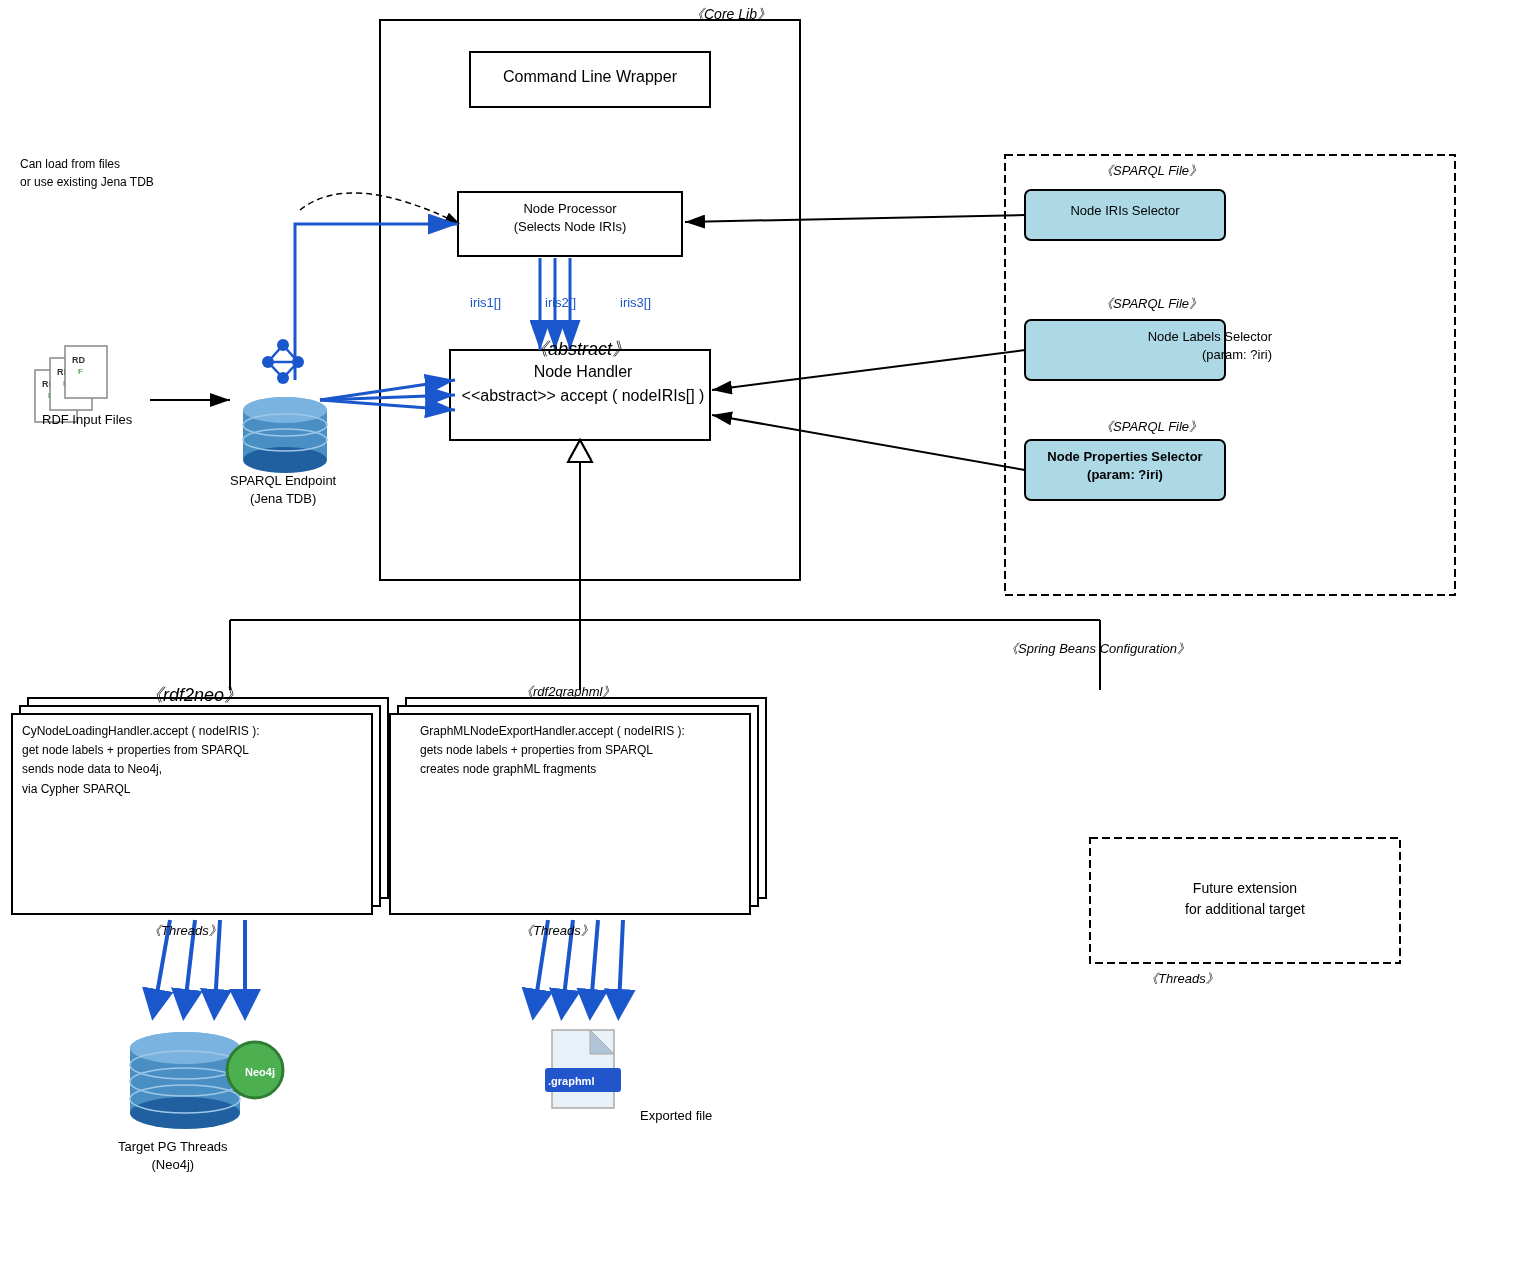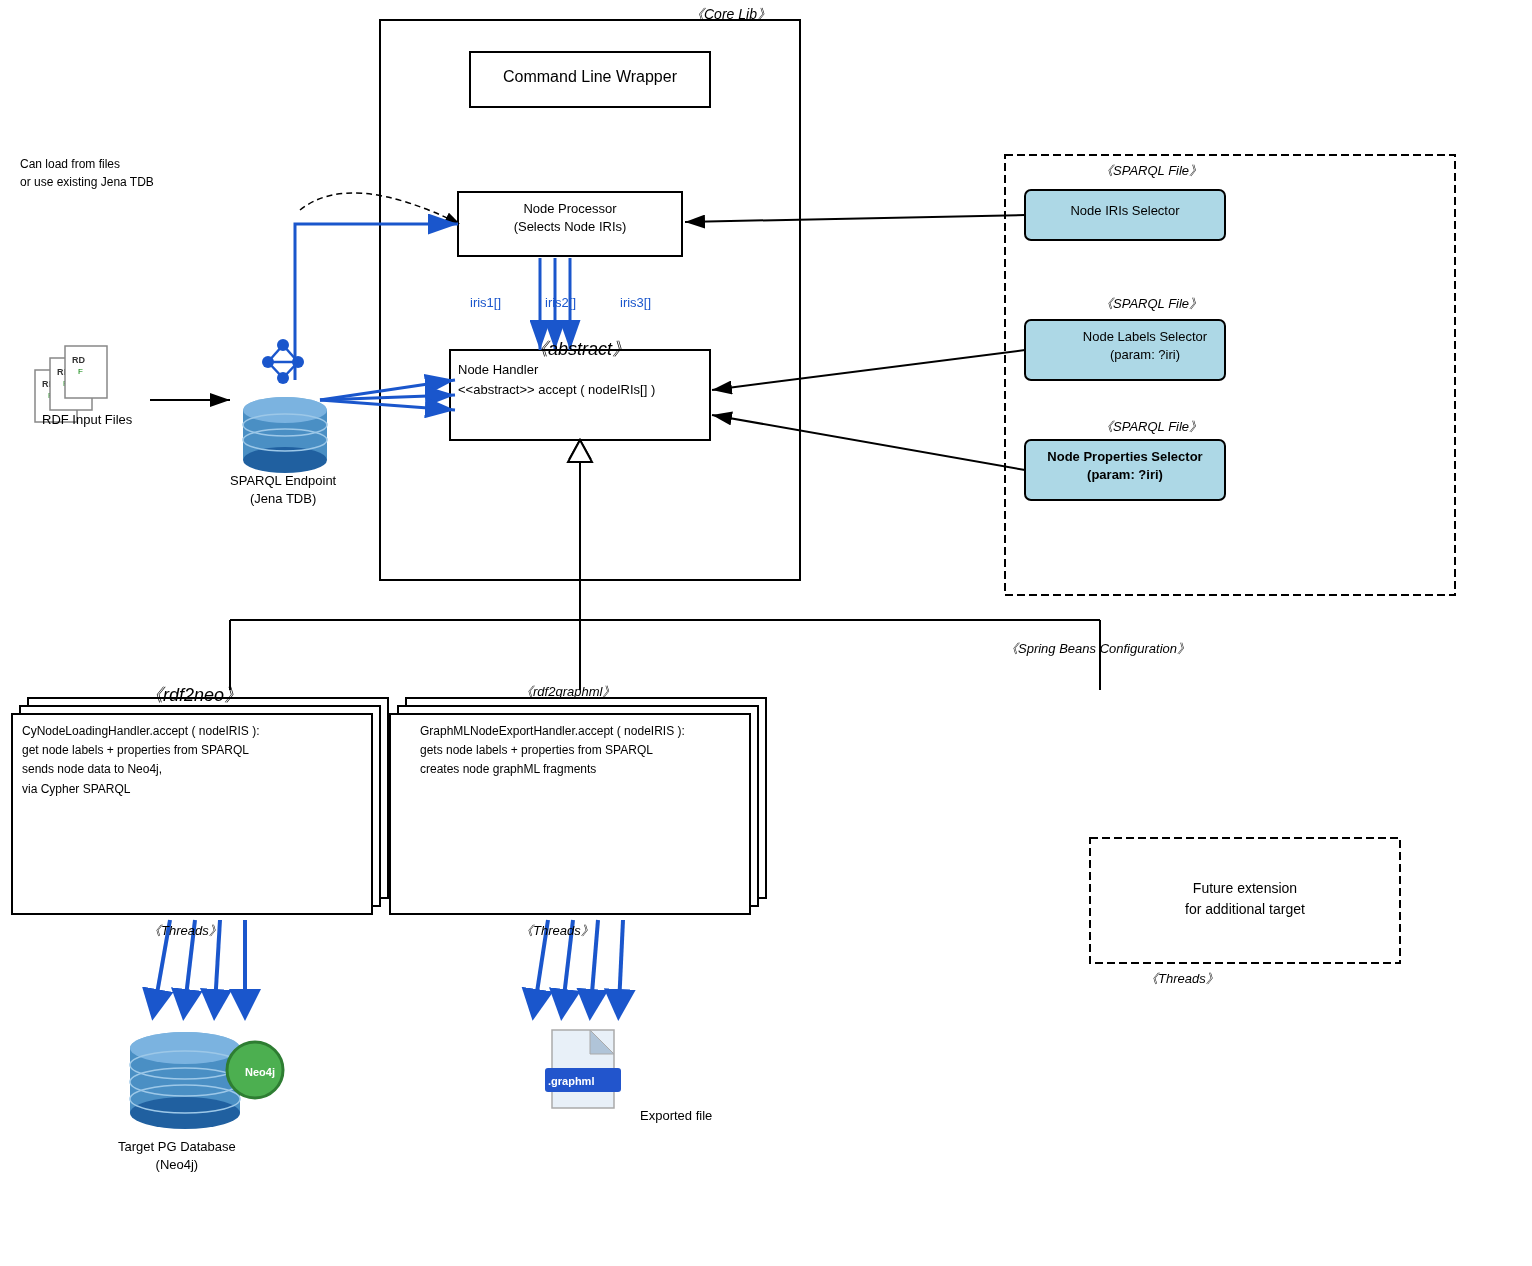--- a/index.html
+++ b/index.html
@@ -192,38 +192,38 @@
     <span>iris2[]</span>
   </div>
   <div class="iris-label" style="position:absolute; top:295px; left:620px; color:#1a56cc; font-size:13px;">
     <span>iris3[]</span>
   </div>
 
   <div style="position:absolute; top:337px; left:530px; font-style:italic; font-size:18px;">
     <span>《abstract》</span>
   </div>
 
-  <div style="position:absolute; top:360px; left:458px; width:250px; font-size:13px; line-height:1.5;">
+  <div style="position:absolute; top:360px; left:458px; width:250px; text-align:center; font-size:16px; line-height:1.5;">
     <div>Node Handler</div>
     <div>&lt;&lt;abstract&gt;&gt; accept ( nodeIRIs[] )</div>
   </div>
 
   <div style="position:absolute; top:162px; left:1100px; font-style:italic; font-size:13px;">
     <span>《SPARQL File》</span>
   </div>
 
   <div style="position:absolute; top:203px; left:1030px; width:190px; text-align:center; font-size:13px;">
     <span>Node IRIs Selector</span>
   </div>
 
   <div style="position:absolute; top:295px; left:1100px; font-style:italic; font-size:13px;">
     <span>《SPARQL File》</span>
   </div>
 
-  <div style="position:absolute; top:328px; left:1050px; width:190px; text-align:center; font-size:13px; line-height:1.4;">
+  <div style="position:absolute; top:328px; left:1082px; width:190px; text-align:right; font-size:13px; line-height:1.4;">
     <div>Node Labels Selector</div>
     <div>(param: ?iri)</div>
   </div>
 
   <div style="position:absolute; top:418px; left:1100px; font-style:italic; font-size:13px;">
     <span>《SPARQL File》</span>
   </div>
 
   <div style="position:absolute; top:448px; left:1030px; width:190px; text-align:center; font-size:13px; line-height:1.4;font-weight:bold;">
     <div>Node Properties Selector</div>
@@ -280,21 +280,21 @@
   <div style="position:absolute; top:878px; left:1100px; width:290px; text-align:center; font-size:14px; line-height:1.5;">
     <div>Future extension</div>
     <div>for additional target</div>
   </div>
 
   <div style="position:absolute; top:970px; left:1145px; font-style:italic; font-size:13px;">
     <span>《Threads》</span>
   </div>
 
   <div style="position:absolute; top:1138px; left:118px; text-align:center; font-size:13px; line-height:1.4;">
-    <div>Target PG Database</div>
+    <div>Target PG Threads</div>
     <div>(Neo4j)</div>
   </div>
 
   <div style="position:absolute; top:1108px; left:640px; font-size:13px;">
     <span>Exported file</span>
   </div>
 
 </div>
 
 </body></html>

